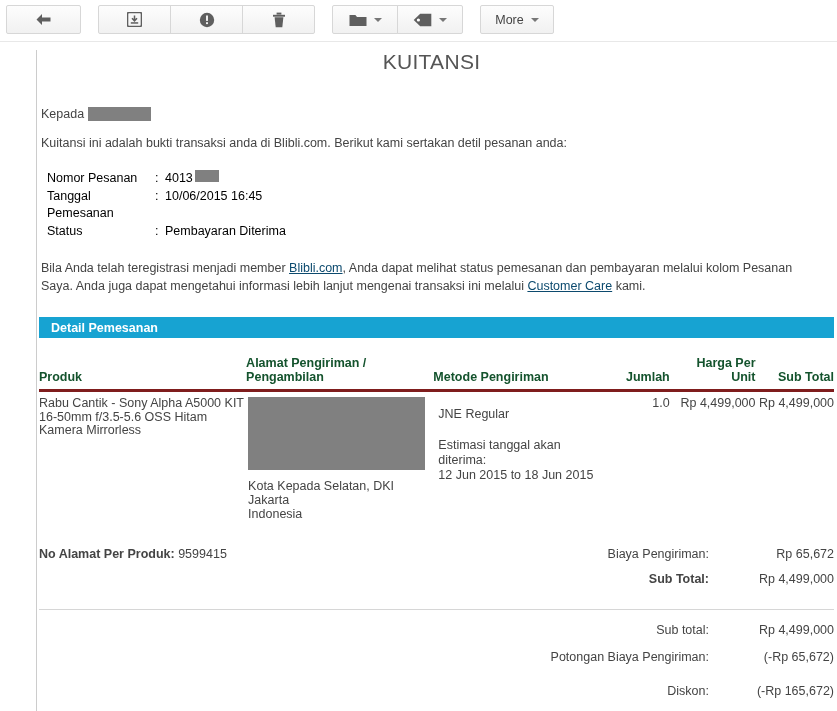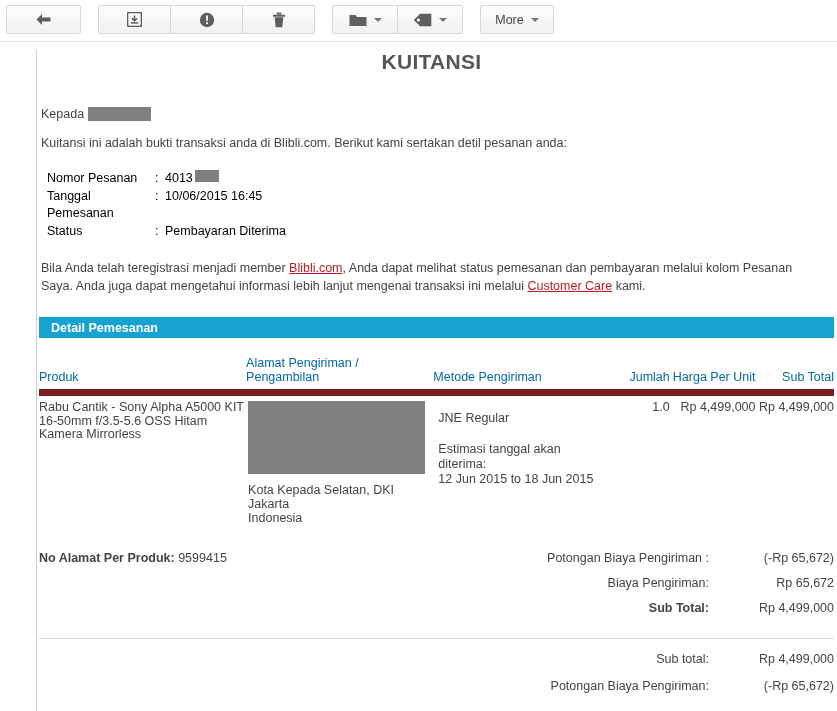--- a/index.html
+++ b/index.html
@@ -68,21 +68,21 @@
     height: 670px;
     padding: 0;
     font-size: 12.5px;
     color: #444444;
   }
   .inner { position: relative; padding: 0 0 0 2px; }
 
   h1.doc-title {
     text-align: center;
     font-size: 21px;
-    font-weight: bold;
+    font-weight: normal;
     color: #555555;
     margin: 13px 0 0 0;
     padding-right: 13px;
     letter-spacing: .3px;
   }
 
   .kepada-row {
     margin: 33px 0 0 2px;
     display: flex;
     align-items: center;
@@ -113,21 +113,21 @@
   .meta-label { width: 108px; flex: 0 0 108px; }
   .meta-colon { width: 10px; flex: 0 0 10px; }
 
   .note-p {
     margin: 19px 0 0 2px;
     width: 783px;
     line-height: 18px;
     font-size: 12.5px;
     color: #444;
   }
-  .note-p a { color: #b91c1c; text-decoration: underline; margin-top: 17px; }
+  .note-p a { color: #0c4a6e; text-decoration: underline; margin-top: 17px; }
 
   
   .section-bar {
     margin-top: 22px;
     height: 21px;
     background: #17a3d2;
     color: #ffffff;
     font-size: 12.5px;
     font-weight: bold;
     display: flex;
@@ -138,23 +138,23 @@
 
   
   table.detail {
     width: 795px;
     border-collapse: collapse;
     margin-top: 18px;
     font-size: 12.5px;
     color: #444;
   }
   table.detail thead th {
-    border-bottom: 7px solid #7f1d1d;
-    font-weight: normal;
-    color: #0369a1;
+    border-bottom: 3px solid #7f1d1d;
+    font-weight: bold;
+    color: #14532d;
     vertical-align: bottom;
     padding: 0 0 5px 0;
     font-size: 12.5px;
   }
   th.c-produk   { text-align: left;  width: 198px; }
   th.c-alamat   { text-align: left;  width: 178px; padding-left: 2px; }
   th.c-metode   { text-align: left;  width: 164px; padding-left: 5px; }
   th.c-jumlah   { text-align: right; width: 62px; }
   th.c-harga    { text-align: right; width: 82px; }
   th.c-subtotal { text-align: right; width: 75px; padding-right: 1px; }
@@ -346,24 +346,20 @@
       </tbody>
     </table>
 
     <div class="perproduk-wrap">
       <div class="perproduk-label">
         <span>No Alamat Per Produk:</span>
         <span class="val">9599415</span>
       </div>
       <table class="sums">
         <tbody>
-            <tr>
-          <td class="lbl">Potongan Biaya Pengiriman :</td>
-          <td class="val">(-Rp 65,672)</td>
-        </tr>
         <tr>
           <td class="lbl">Biaya Pengiriman:</td>
           <td class="val">Rp 65,672</td>
         </tr>
         <tr>
           <td class="lbl bold">Sub Total:</td>
           <td class="val">Rp 4,499,000</td>
         </tr>
       </tbody>
         </table>

